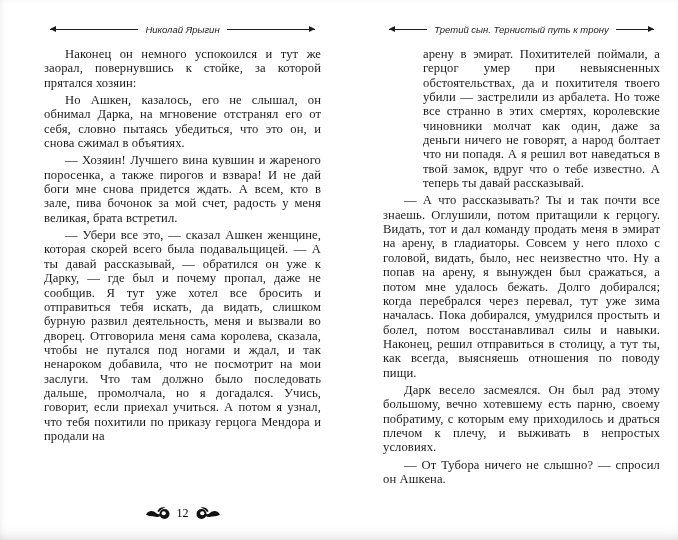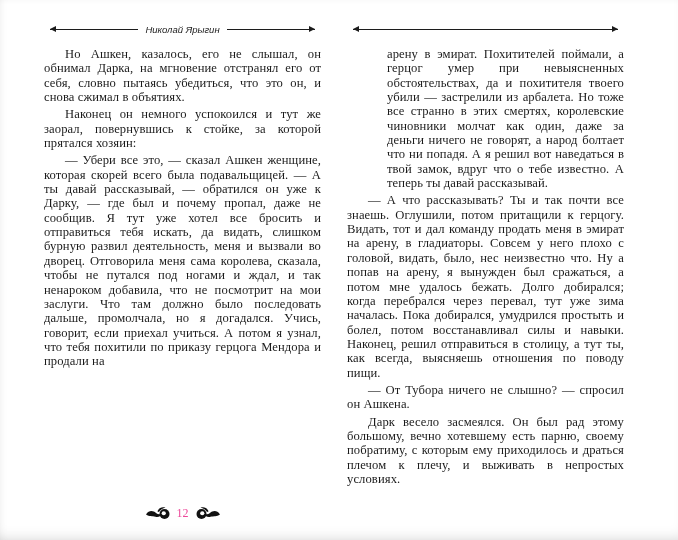--- a/index.html
+++ b/index.html
@@ -8,21 +8,21 @@
     background: #ffffff;
     font-family: "Liberation Serif", serif;
     color: #1b1b1b;
     overflow: hidden;
   }
   .spread {
     position: relative;
     width: 678px; height: 540px;
     display: flex;
     padding: 14px 18px 0 44px;
-    gap: 26px;
+    gap: 62px;
     background: #ffffff;
     box-shadow:
       inset 0 -10px 16px -12px rgba(0,0,0,.22),
       inset 8px 0 12px -11px rgba(0,0,0,.10),
       inset 0 6px 10px -9px rgba(0,0,0,.07);
   }
   .page {
     position: relative;
     width: 277px;
     display: flex;
@@ -86,41 +86,42 @@
   .page-footer {
     position: absolute;
     left: 0; right: 0; bottom: 20px;
     display: flex;
     justify-content: center;
     align-items: center;
     gap: 5px;
   }
   .page-num {
     font-size: 12px;
-    color: #ec4899;
+    color: #000000;
     line-height: 13px;
   }
   .fleuron { width: 27px; height: 13px; display: inline-block; }
   .fleuron svg { display: block; width: 100%; height: 100%; }
   .fleuron.mirror svg { transform: scaleX(-1); }
 </style>
 </head>
 <body>
 
 <div class="spread">
 
   <div class="page">
     <div class="page-header">
       <span class="rule rule-left"></span>
       <span class="header-text">Николай Ярыгин</span>
       <span class="rule rule-right"></span>
     </div>
     <div class="page-body">
+      <p>Наконец он немного успокоился и тут же заорал, повернувшись к стойке, за которой прятался хозяин:</p>
       <p>Но Ашкен, казалось, его не слышал, он обнимал Дарка, на мгновение отстранял его от себя, словно пытаясь убедиться, что это он, и снова сжимал в объятиях.</p>
-      <p>Наконец он немного успокоился и тут же заорал, повернувшись к стойке, за которой прятался хозяин:</p>
+      <p>— Хозяин! Лучшего вина кувшин и жареного поросенка, а также пирогов и взвара! И не дай боги мне снова придется ждать. А всем, кто в зале, пива бочонок за мой счет, радость у меня великая, брата встретил.</p>
       <p>— Убери все это, — сказал Ашкен женщине, которая скорей всего была подавальщицей. — А ты давай рассказывай, — обратился он уже к Дарку, — где был и почему пропал, даже не сообщив. Я тут уже хотел все бросить и отправиться тебя искать, да видать, слишком бурную развил деятельность, меня и вызвали во дворец. Отговорила меня сама королева, сказала, чтобы не путался под ногами и ждал, и так ненароком добавила, что не посмотрит на мои заслуги. Что там должно было последовать дальше, промолчала, но я догадался. Учись, говорит, если приехал учиться. А потом я узнал, что тебя похитили по приказу герцога Мендора и продали на</p>
     </div>
     <div class="page-footer">
       <span class="fleuron">
         <svg viewBox="0 0 52 26" xmlns="http://www.w3.org/2000/svg">
           <g fill="#121212">
             <path d="M1 15 C7 6 15 7 21 12 C25 15 29 15.5 33 12.5 C32 18 26 21 20 19.5 C13 18 8 20 1 15 Z"></path>
             <path d="M24 9 C26 2 33 -1 40 1.5 C35 2.5 29 5.5 27 10 Z"></path>
             <circle cx="38" cy="14" r="10"></circle>
           </g>
@@ -137,23 +138,24 @@
           </g>
           <circle cx="36.5" cy="12.5" r="4.2" fill="#ffffff"></circle>
         </svg>
       </span>
     </div>
   </div>
 
   <div class="page">
     <div class="page-header">
       <span class="rule rule-left"></span>
+      <span class="header-text">Третий сын. Тернистый путь к трону</span>
       <span class="rule rule-right"></span>
     </div>
     <div class="page-body">
       <p class="no-indent">арену в эмират. Похитителей поймали, а герцог умер при невыясненных обстоятельствах, да и похитителя твоего убили — застрелили из арбалета. Но тоже все странно в этих смертях, королевские чиновники молчат как один, даже за деньги ничего не говорят, а народ болтает что ни попадя. А я решил вот наведаться в твой замок, вдруг что о тебе известно. А теперь ты давай рассказывай.</p>
       <p>— А что рассказывать? Ты и так почти все знаешь. Оглушили, потом притащили к герцогу. Видать, тот и дал команду продать меня в эмират на арену, в гладиаторы. Совсем у него плохо с головой, видать, было, нес неизвестно что. Ну а попав на арену, я вынужден был сражаться, а потом мне удалось бежать. Долго добирался; когда перебрался через перевал, тут уже зима началась. Пока добирался, умудрился простыть и болел, потом восстанавливал силы и навыки. Наконец, решил отправиться в столицу, а тут ты, как всегда, выясняешь отношения по поводу пищи.</p>
+      <p>Дарк весело засмеялся. Он был рад этому большому, вечно хотевшему есть парню, своему побратиму, с которым ему приходилось и драться плечом к плечу, и выживать в непростых условиях.</p>
       <p>— От Тубора ничего не слышно? — спросил он Ашкена.</p>
-      <p>Дарк весело засмеялся. Он был рад этому большому, вечно хотевшему есть парню, своему побратиму, с которым ему приходилось и драться плечом к плечу, и выживать в непростых условиях.</p>
     </div>
   </div>
 
 </div>
 
 </body></html>

